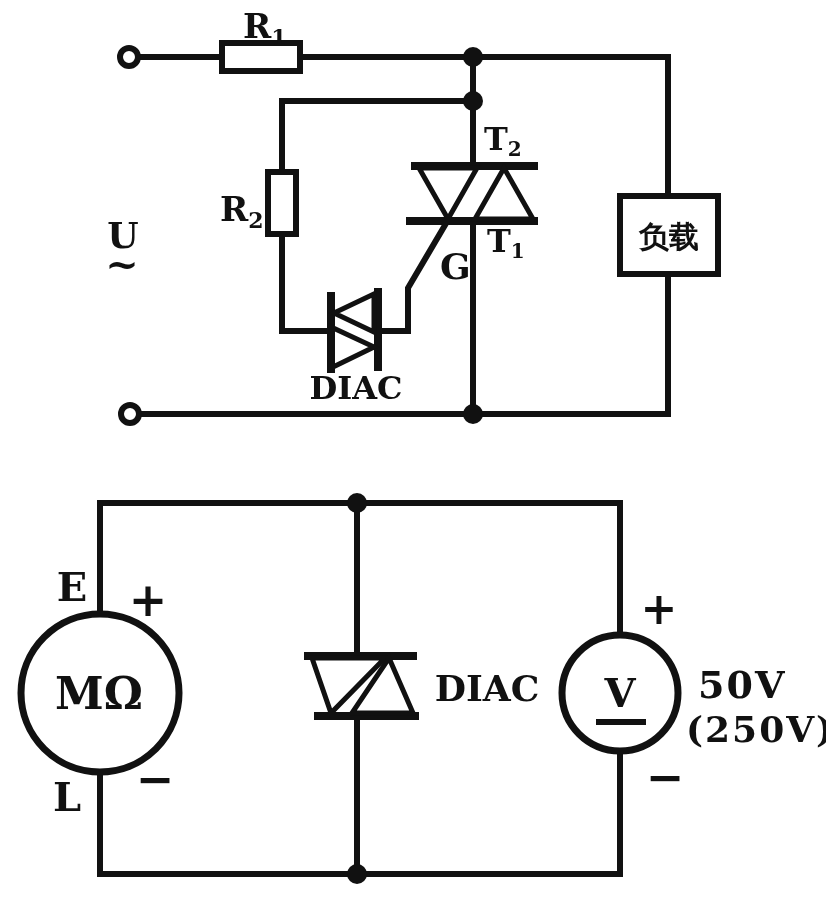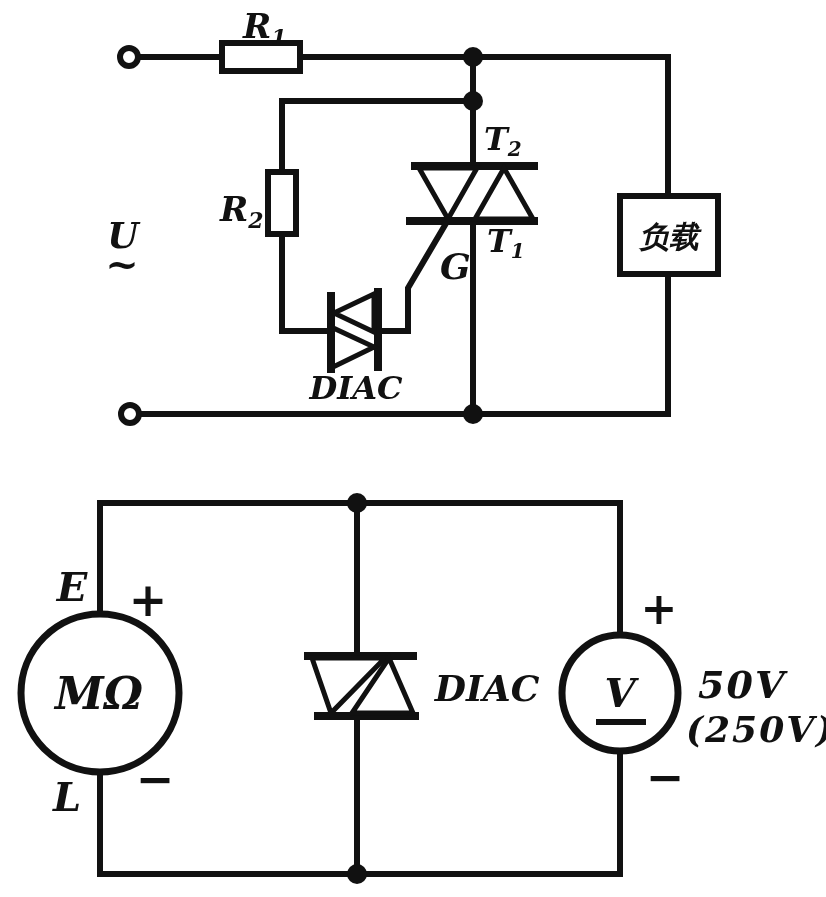--- a/index.html
+++ b/index.html
@@ -5,21 +5,20 @@
   html, body {
     margin: 0;
     padding: 0;
     background: #ffffff;
   }
   .page {
     width: 826px;
     height: 897px;
     background: #ffffff;
     position: relative;
-    font-style: italic;
   }
   svg { display: block; }
   .wire {
     stroke: #111111;
     stroke-width: 6;
     stroke-linecap: square;
     fill: none;
   }
   .bar   { stroke: #111111; stroke-width: 8; stroke-linecap: square; fill: none; }
   .tri   { stroke: #111111; stroke-width: 5; stroke-linejoin: miter; fill: none; }

